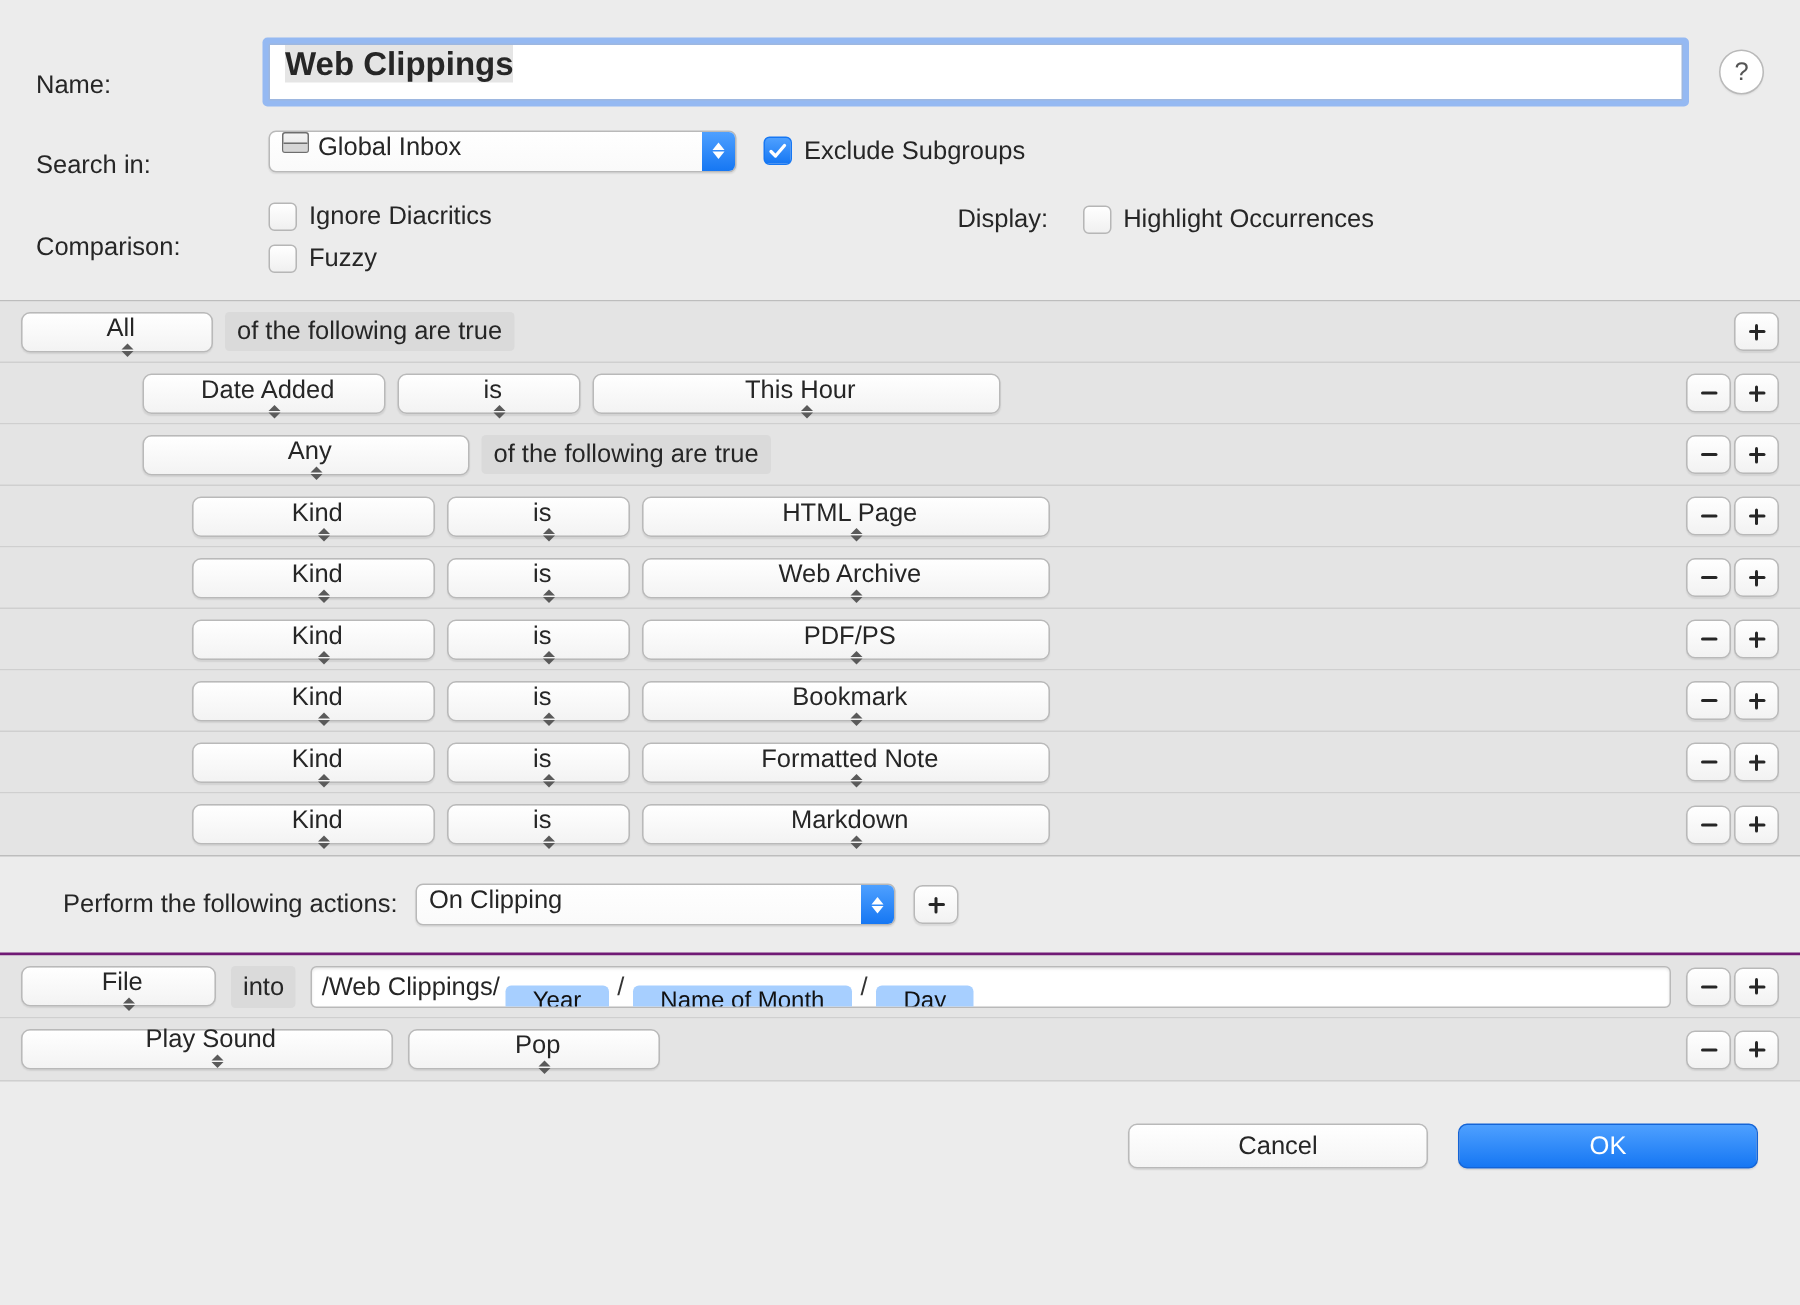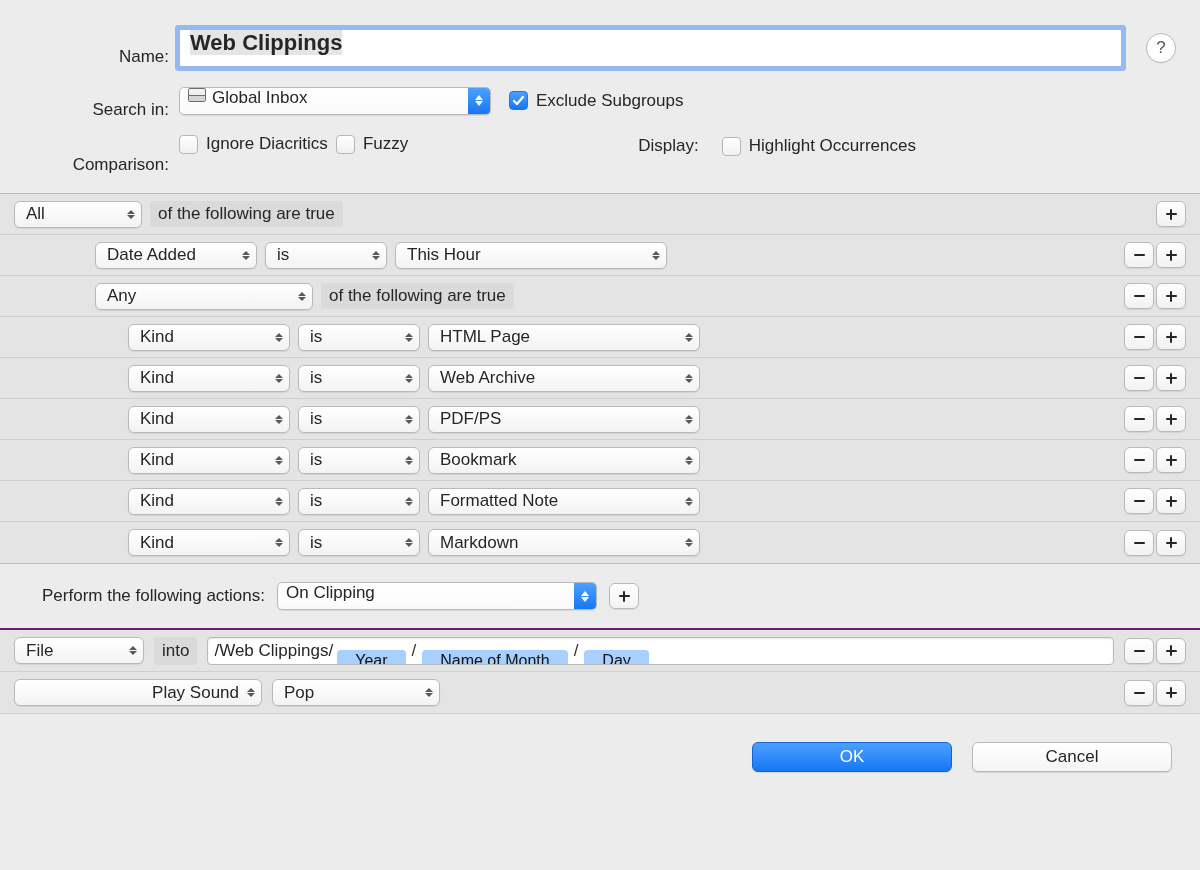--- a/index.html
+++ b/index.html
@@ -24,21 +24,21 @@
     font-size:17px;color:var(--text);
     box-sizing:border-box;
     padding:0 0;
     overflow:hidden;
   }
   *{box-sizing:border-box;}
 
   
   .form-area{padding:28px 24px 12px 24px;}
   .form-row{display:flex;align-items:center;margin-bottom:14px;}
-  .form-label{width:155px;text-align:right;padding-right:10px;font-size:17px;margin-top:19px;}
+  .form-label{width:155px;padding-right:10px;font-size:17px;margin-top:19px;}
   .name-input-wrap{
     flex:1;display:flex;align-items:center;
   }
   .name-input{
     flex:1;height:38px;
     border:1px solid #9db7e0;
     box-shadow:0 0 0 4px rgba(78,144,247,.55);
     background:var(--white);
     padding:0 10px;font-size:22px;
     outline:none;border-radius:1px;
@@ -103,21 +103,21 @@
   }
   .rule-row:last-child{border-bottom:none;}
   .indent-1{padding-left:95px;}
   .indent-2{padding-left:128px;}
 
   .pill-select{
     display:inline-flex;align-items:center;justify-content:space-between;
     height:27px;border:1px solid var(--border);border-radius:6px;
     background:linear-gradient(#ffffff,#f3f3f3);
     box-shadow:0 1px 1px rgba(0,0,0,.08);
-    padding:0 6px 0 11px;white-space:nowrap;
+    padding:0 6px 0 11px;white-space:nowrap;flex-direction:column;
   }
   .pill-select .arrows{
     display:flex;flex-direction:column;align-items:center;justify-content:center;margin-left:8px;gap:1px;
   }
   .pill-select .arrows .t{width:0;height:0;border-left:4px solid transparent;border-right:4px solid transparent;}
   .pill-select .arrows .t.up{border-bottom:4px solid #5a5a5a;}
   .pill-select .arrows .t.down{border-top:4px solid #5a5a5a;}
 
   .static-chip{
     background:#dadada;border-radius:3px;padding:3px 8px;
@@ -214,21 +214,21 @@
         <svg width="13" height="13" viewBox="0 0 13 13">
             <path d="M2 7 L5 10 L11 3" stroke="#fff" stroke-width="2.2" fill="none" stroke-linecap="round" stroke-linejoin="round"></path>
           </svg>
       </span>
       <span>Exclude Subgroups</span>
     </label>
   </div>
 
   <div class="form-row" style="align-items:flex-start;margin-bottom:6px;">
     <div class="form-label" style="padding-top:2px;">Comparison:</div>
-    <div style="display:flex;flex-direction:row;gap:8px;">
+    <div style="display:flex;flex-direction:column;gap:8px;">
       <label class="check-row">
         <span class="mac-check"></span>
         <span>Ignore Diacritics</span>
       </label>
       <label class="check-row">
         <span class="mac-check"></span>
         <span>Fuzzy</span>
       </label>
     </div>
     <div style="flex:1;"></div>
@@ -526,19 +526,19 @@
     </div>
     <div class="row-spacer"></div>
     <div class="btn-pair">
       <div class="sq-btn minus"></div>
       <div class="sq-btn plus"></div>
     </div>
   </div>
 </div>
 
 <div class="footer">
+  <div class="mac-btn">
+      <span>Cancel</span>
+    </div>
   <div class="mac-btn primary">
       <span>OK</span>
     </div>
-  <div class="mac-btn">
-      <span>Cancel</span>
-    </div>
 </div>
 
 </body></html>

